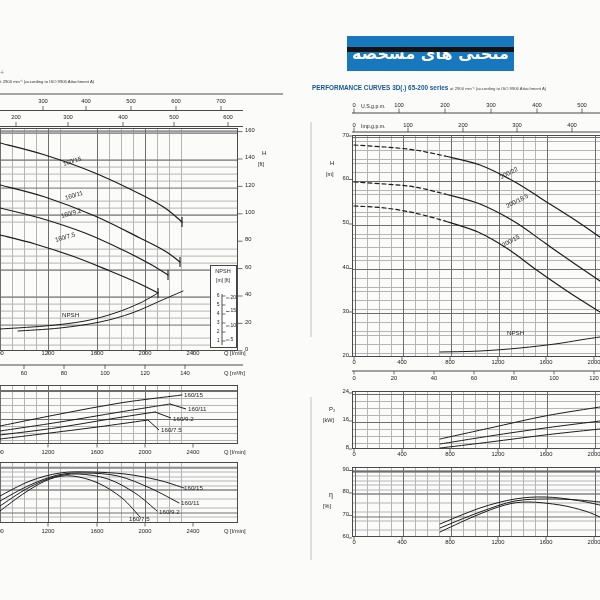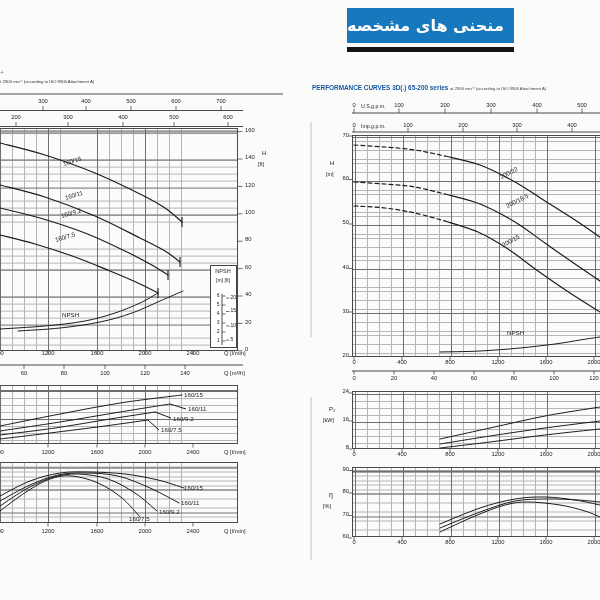--- a/index.html
+++ b/index.html
@@ -1,20 +1,20 @@
 <!DOCTYPE html>
 <html><head>
 <meta charset="utf-8">
 <style>
   html,body{margin:0;padding:0;background:#e8e8e8;}
   #stage{position:relative;width:600px;height:600px;background:#fbfbfa;overflow:hidden;
          font-family:"Liberation Sans",sans-serif;}
-  #fa-box{position:absolute;display:flex;align-items:center;justify-content:flex-end;
+  #fa-box{position:absolute;display:flex;align-items:center;justify-content:center;
           direction:rtl;color:#fff;font-weight:bold;
-          font-family:"DejaVu Sans","Liberation Sans",sans-serif;}
+          font-family:"DejaVu Sans","Liberation Sans",sans-serif;margin-top:28px;}
   #fa-bar{position:absolute;}
   .grid{position:absolute;box-sizing:border-box;}
   .box{position:absolute;box-sizing:border-box;background:#fff;}
   .lbl{position:absolute;white-space:pre;line-height:1;color:#1d1d1d;transform-origin:0 100%;}
   svg{position:absolute;left:0;top:0;}
 </style>
 </head>
 <body>
 
 <div id="stage" style="background: rgb(251, 251, 250);">

